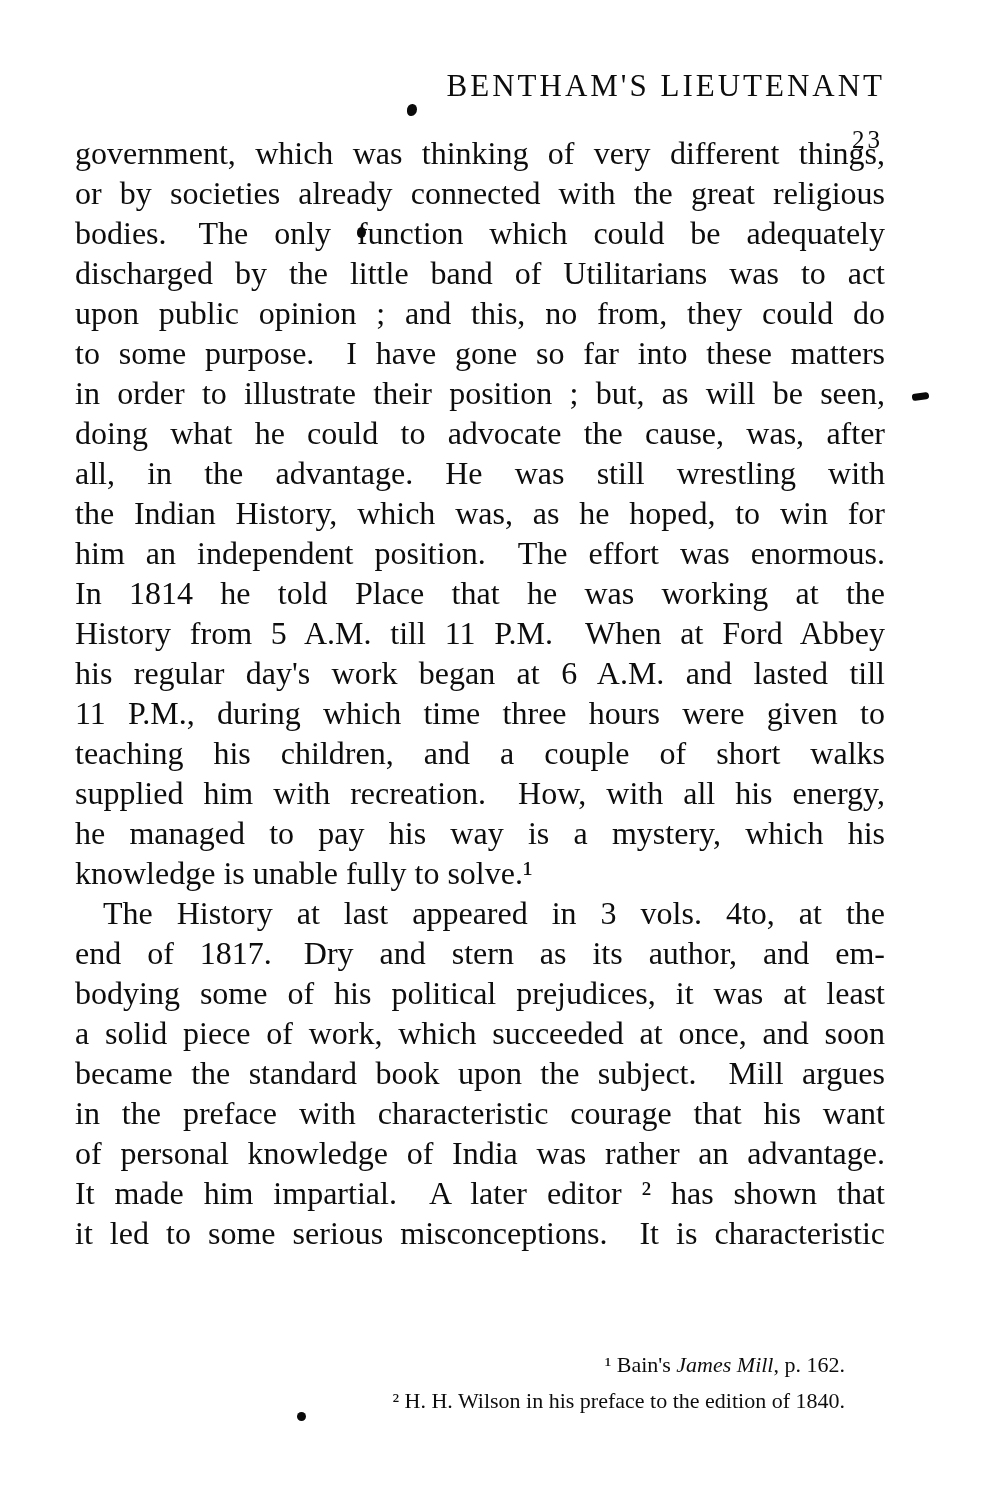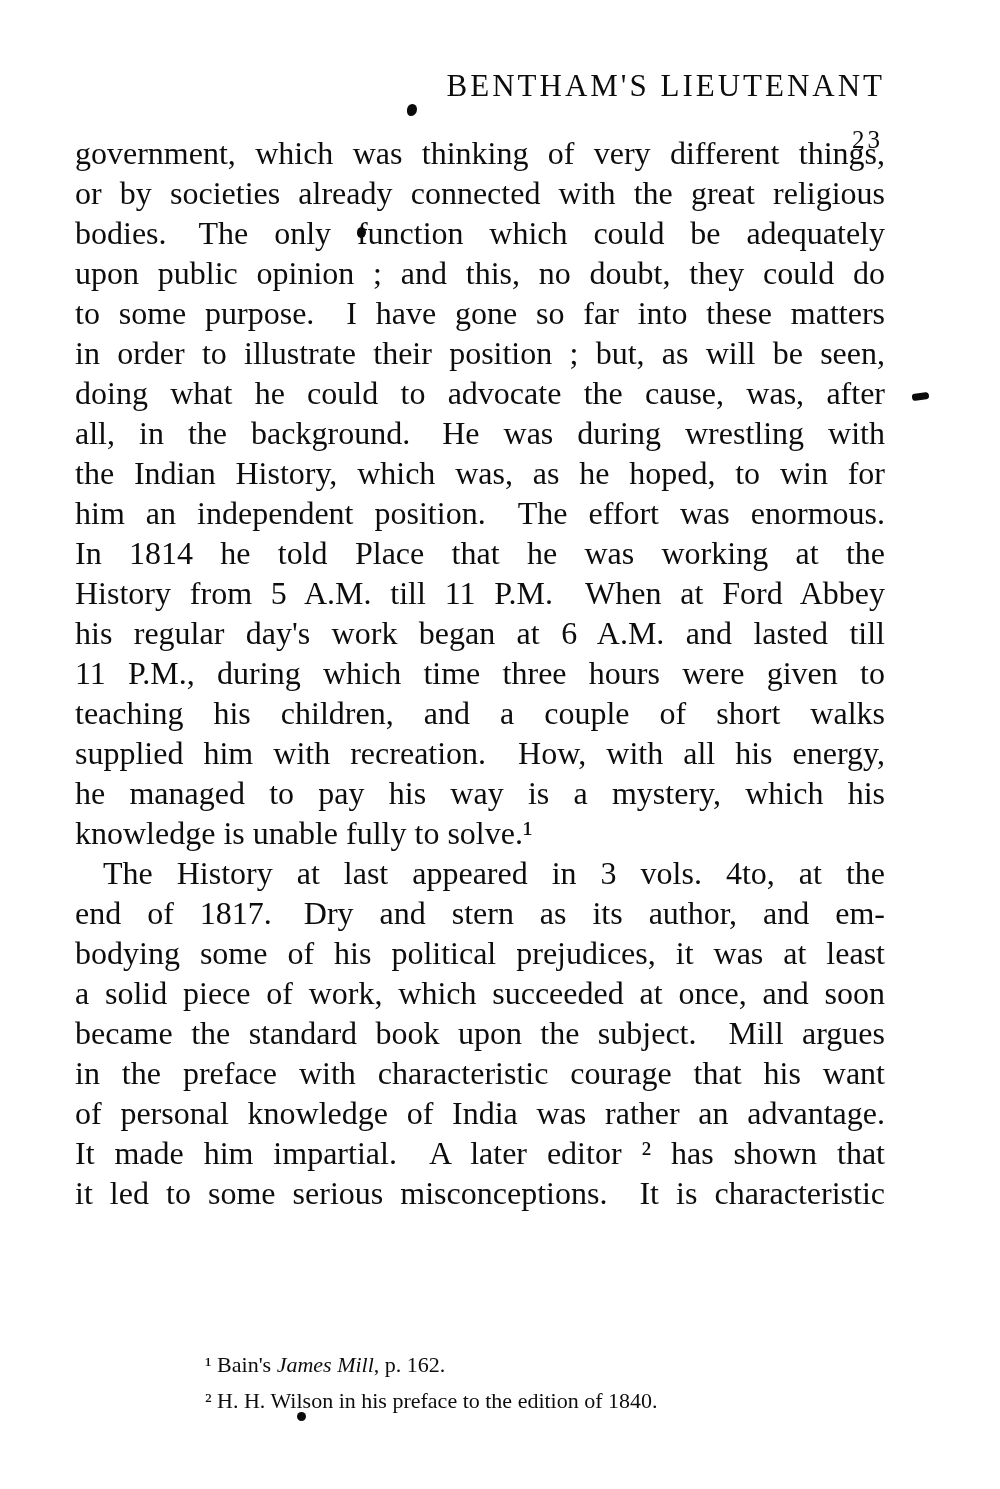--- a/index.html
+++ b/index.html
@@ -57,20 +57,21 @@
     position: absolute;
     left: 205px;
     top: 1347px;
     width: 640px;
   }
   .fn {
     height: 36px;
     line-height: 36px;
     font-size: 22px;
     white-space: nowrap;
+    text-align: right;
   }
   .fn .it { font-style: italic; }
   
   .artifact { position: absolute; background: #0a0a0a; }
   .speck-a { left: 407px; top: 104px; width: 10px; height: 12px; border-radius: 55% 45% 60% 40%; }
   .speck-b { left: 357px; top: 227px; width: 9px; height: 11px; border-radius: 50% 50% 55% 45%; }
   .speck-c { left: 297px; top: 1412px; width: 9px; height: 9px; border-radius: 50%; }
   .margin-dash { left: 912px; top: 393px; width: 17px; height: 7px; border-radius: 3px; transform: rotate(-8deg); }
 </style>
 </head>
@@ -80,25 +81,26 @@
 
   <div class="header">
     <div class="running-title">BENTHAM'S LIEUTENANT</div>
     <div class="folio">23</div>
   </div>
 
   <div class="bodyblock">
     <div class="line">government, which was thinking of very different things,</div>
     <div class="line">or by societies already connected with the great religious</div>
     <div class="line">bodies. The only function which could be adequately</div>
-    <div class="line">upon public opinion ; and this, no doubt, they could do</div>
+    <div class="line">discharged by the little band of Utilitarians was to act</div>
+    <div class="line">upon public opinion ; and this, no from, they could do</div>
     <div class="line">to some purpose. I have gone so far into these matters</div>
     <div class="line">in order to illustrate their position ; but, as will be seen,</div>
     <div class="line">doing what he could to advocate the cause, was, after</div>
-    <div class="line">all, in the background. He was during wrestling with</div>
+    <div class="line">all, in the advantage. He was still wrestling with</div>
     <div class="line">the Indian History, which was, as he hoped, to win for</div>
     <div class="line">him an independent position. The effort was enormous.</div>
     <div class="line">In 1814 he told Place that he was working at the</div>
     <div class="line">History from 5 A.M. till 11 P.M. When at Ford Abbey</div>
     <div class="line">his regular day's work began at 6 A.M. and lasted till</div>
     <div class="line">11 P.M., during which time three hours were given to</div>
     <div class="line">teaching his children, and a couple of short walks</div>
     <div class="line">supplied him with recreation. How, with all his energy,</div>
     <div class="line">he managed to pay his way is a mystery, which his</div>
     <div class="line rag">knowledge is unable fully to solve.¹</div>

